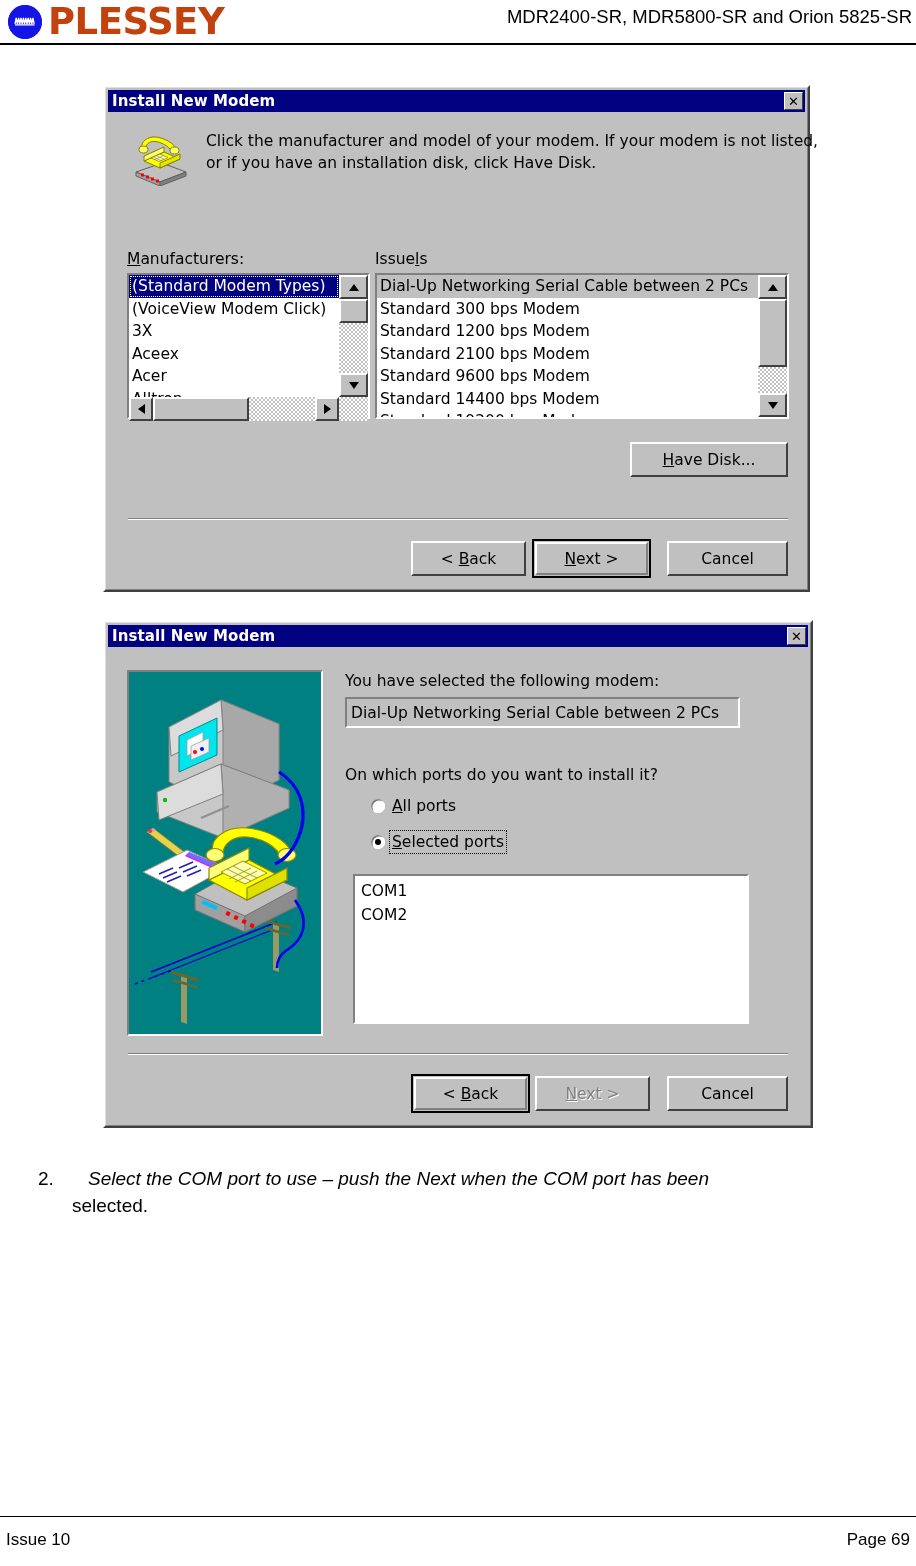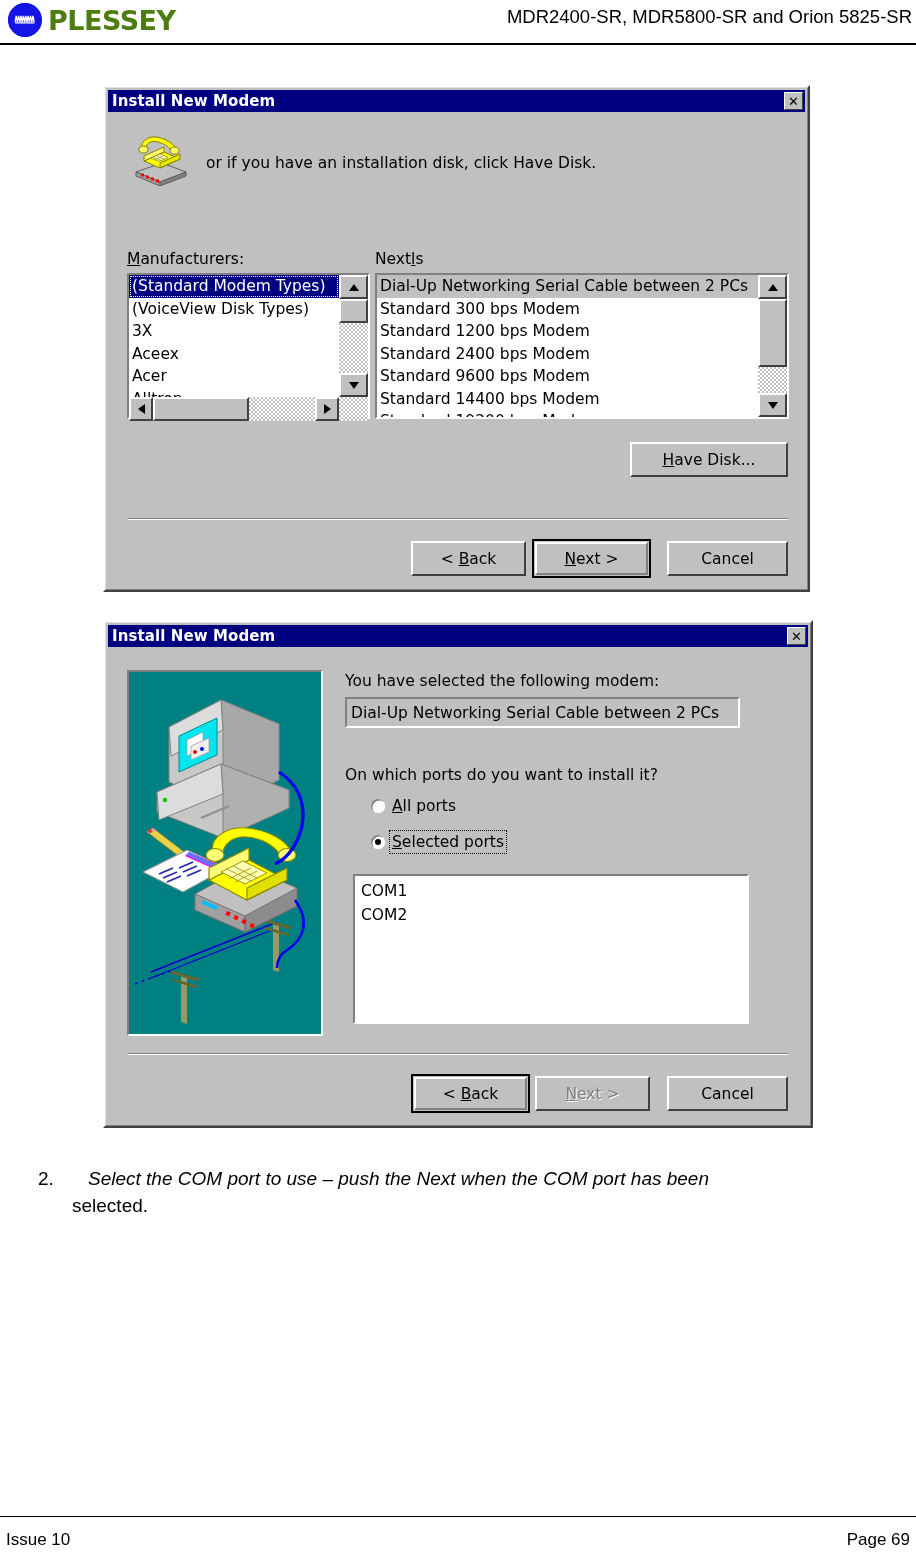--- a/index.html
+++ b/index.html
@@ -34,23 +34,23 @@
     width: 34px; height: 34px;
     border-radius: 50%;
     background: #1414e6;
     position: relative;
     overflow: hidden;
   }
   .logo-mark svg { position: absolute; left: 0; top: 0; }
   .logo-text {
     font-family: "DejaVu Sans", sans-serif;
     font-weight: bold;
-    font-size: 27px;
+    font-size: 37px;
     letter-spacing: -0.5px;
-    color: #4d7c0f;
+    color: #c2410c;
     line-height: 1;
   }
   .header-title {
     position: absolute;
     right: 4px;
     top: 6px;
     font-size: 18.5px;
     color: #000;
     white-space: nowrap;
   }
@@ -398,36 +398,37 @@
       <line x1="23.5" y1="27.2" x2="31.5" y2="30.7" stroke="#808000" stroke-width="0.6"></line>
       <line x1="26.5" y1="25.8" x2="34.5" y2="29.3" stroke="#808000" stroke-width="0.6"></line>
       <line x1="24.5" y1="29.8" x2="33.5" y2="25.8" stroke="#808000" stroke-width="0.6"></line>
 
       <path d="M12 18 C10 12, 18 6, 26 7 C34 8, 44 13, 46 19 L41 21 C39 16, 31 12, 25 11.5 C19 11, 15 15, 16.5 19 Z" fill="#ffff00" stroke="#808000" stroke-width="1"></path>
       <ellipse cx="13.5" cy="19.5" rx="4.5" ry="3.5" fill="#ffff66" stroke="#808000" stroke-width="1"></ellipse>
       <ellipse cx="44.5" cy="20.5" rx="4.5" ry="3.5" fill="#ffff66" stroke="#808000" stroke-width="1"></ellipse>
     </svg>
   </div>
 
+  <div class="w-label" style="position:absolute; left:101px; top:45px;">Click the manufacturer and model of your modem. If your modem is not listed,</div>
   <div class="w-label" style="position:absolute; left:101px; top:67px;">or if you have an installation disk, click Have Disk.</div>
 
   <div class="w-label" style="position:absolute; left:22px; top:163px;">
     <u>M</u><span>anufacturers:</span>
   </div>
   <div class="w-label" style="position:absolute; left:270px; top:163px;">
-    <span>Next</span><u>l</u><span>s</span>
+    <span>Issue</span><u>l</u><span>s</span>
   </div>
 
   <div class="listbox-outer" style="left:22px; top:186px; width:243px; height:146px;
               border-top:2px solid #808080; border-left:2px solid #808080;
               border-right:2px solid #ffffff; border-bottom:2px solid #ffffff;">
 
     <div style="position:absolute; left:0; top:0; width:210px; height:122px; background:#ffffff; overflow:hidden;">
       <div class="list-item sel-blue" style="outline:1px dotted #ffffff; outline-offset:-2px;">(Standard Modem Types)</div>
-      <div class="list-item">(VoiceView Disk Types)</div>
+      <div class="list-item">(VoiceView Modem Click)</div>
       <div class="list-item">3X</div>
       <div class="list-item">Aceex</div>
       <div class="list-item">Acer</div>
       <div class="list-item">Alltron</div>
     </div>
 
     <div class="scrollbar-v" style="left:210px; top:0; width:29px; height:122px;">
       <div class="sb-track" style="left:0; top:0; width:29px; height:122px;"></div>
       <div class="sb-btn" style="left:0; top:0; width:29px; height:24px;">
         <span class="arrow arrow-up"></span>
@@ -450,21 +451,21 @@
     </div>
   </div>
 
   <div class="listbox-outer" style="left:270px; top:186px; width:414px; height:146px;
               border-top:2px solid #808080; border-left:2px solid #808080;
               border-right:2px solid #ffffff; border-bottom:2px solid #ffffff;">
     <div style="position:absolute; left:0; top:0; width:381px; height:142px; background:#ffffff; overflow:hidden;">
       <div class="list-item sel-grey">Dial-Up Networking Serial Cable between 2 PCs</div>
       <div class="list-item">Standard   300 bps Modem</div>
       <div class="list-item">Standard  1200 bps Modem</div>
-      <div class="list-item">Standard  2400 bps Modem</div>
+      <div class="list-item">Standard  2100 bps Modem</div>
       <div class="list-item">Standard  9600 bps Modem</div>
       <div class="list-item">Standard 14400 bps Modem</div>
       <div class="list-item">Standard 19200 bps Modem</div>
     </div>
     <div class="scrollbar-v" style="left:381px; top:0; width:29px; height:142px;">
       <div class="sb-track" style="left:0; top:0; width:29px; height:142px;"></div>
       <div class="sb-btn" style="left:0; top:0; width:29px; height:24px;">
         <span class="arrow arrow-up"></span>
       </div>
       <div class="sb-thumb" style="left:0; top:24px; width:29px; height:68px;"></div>

